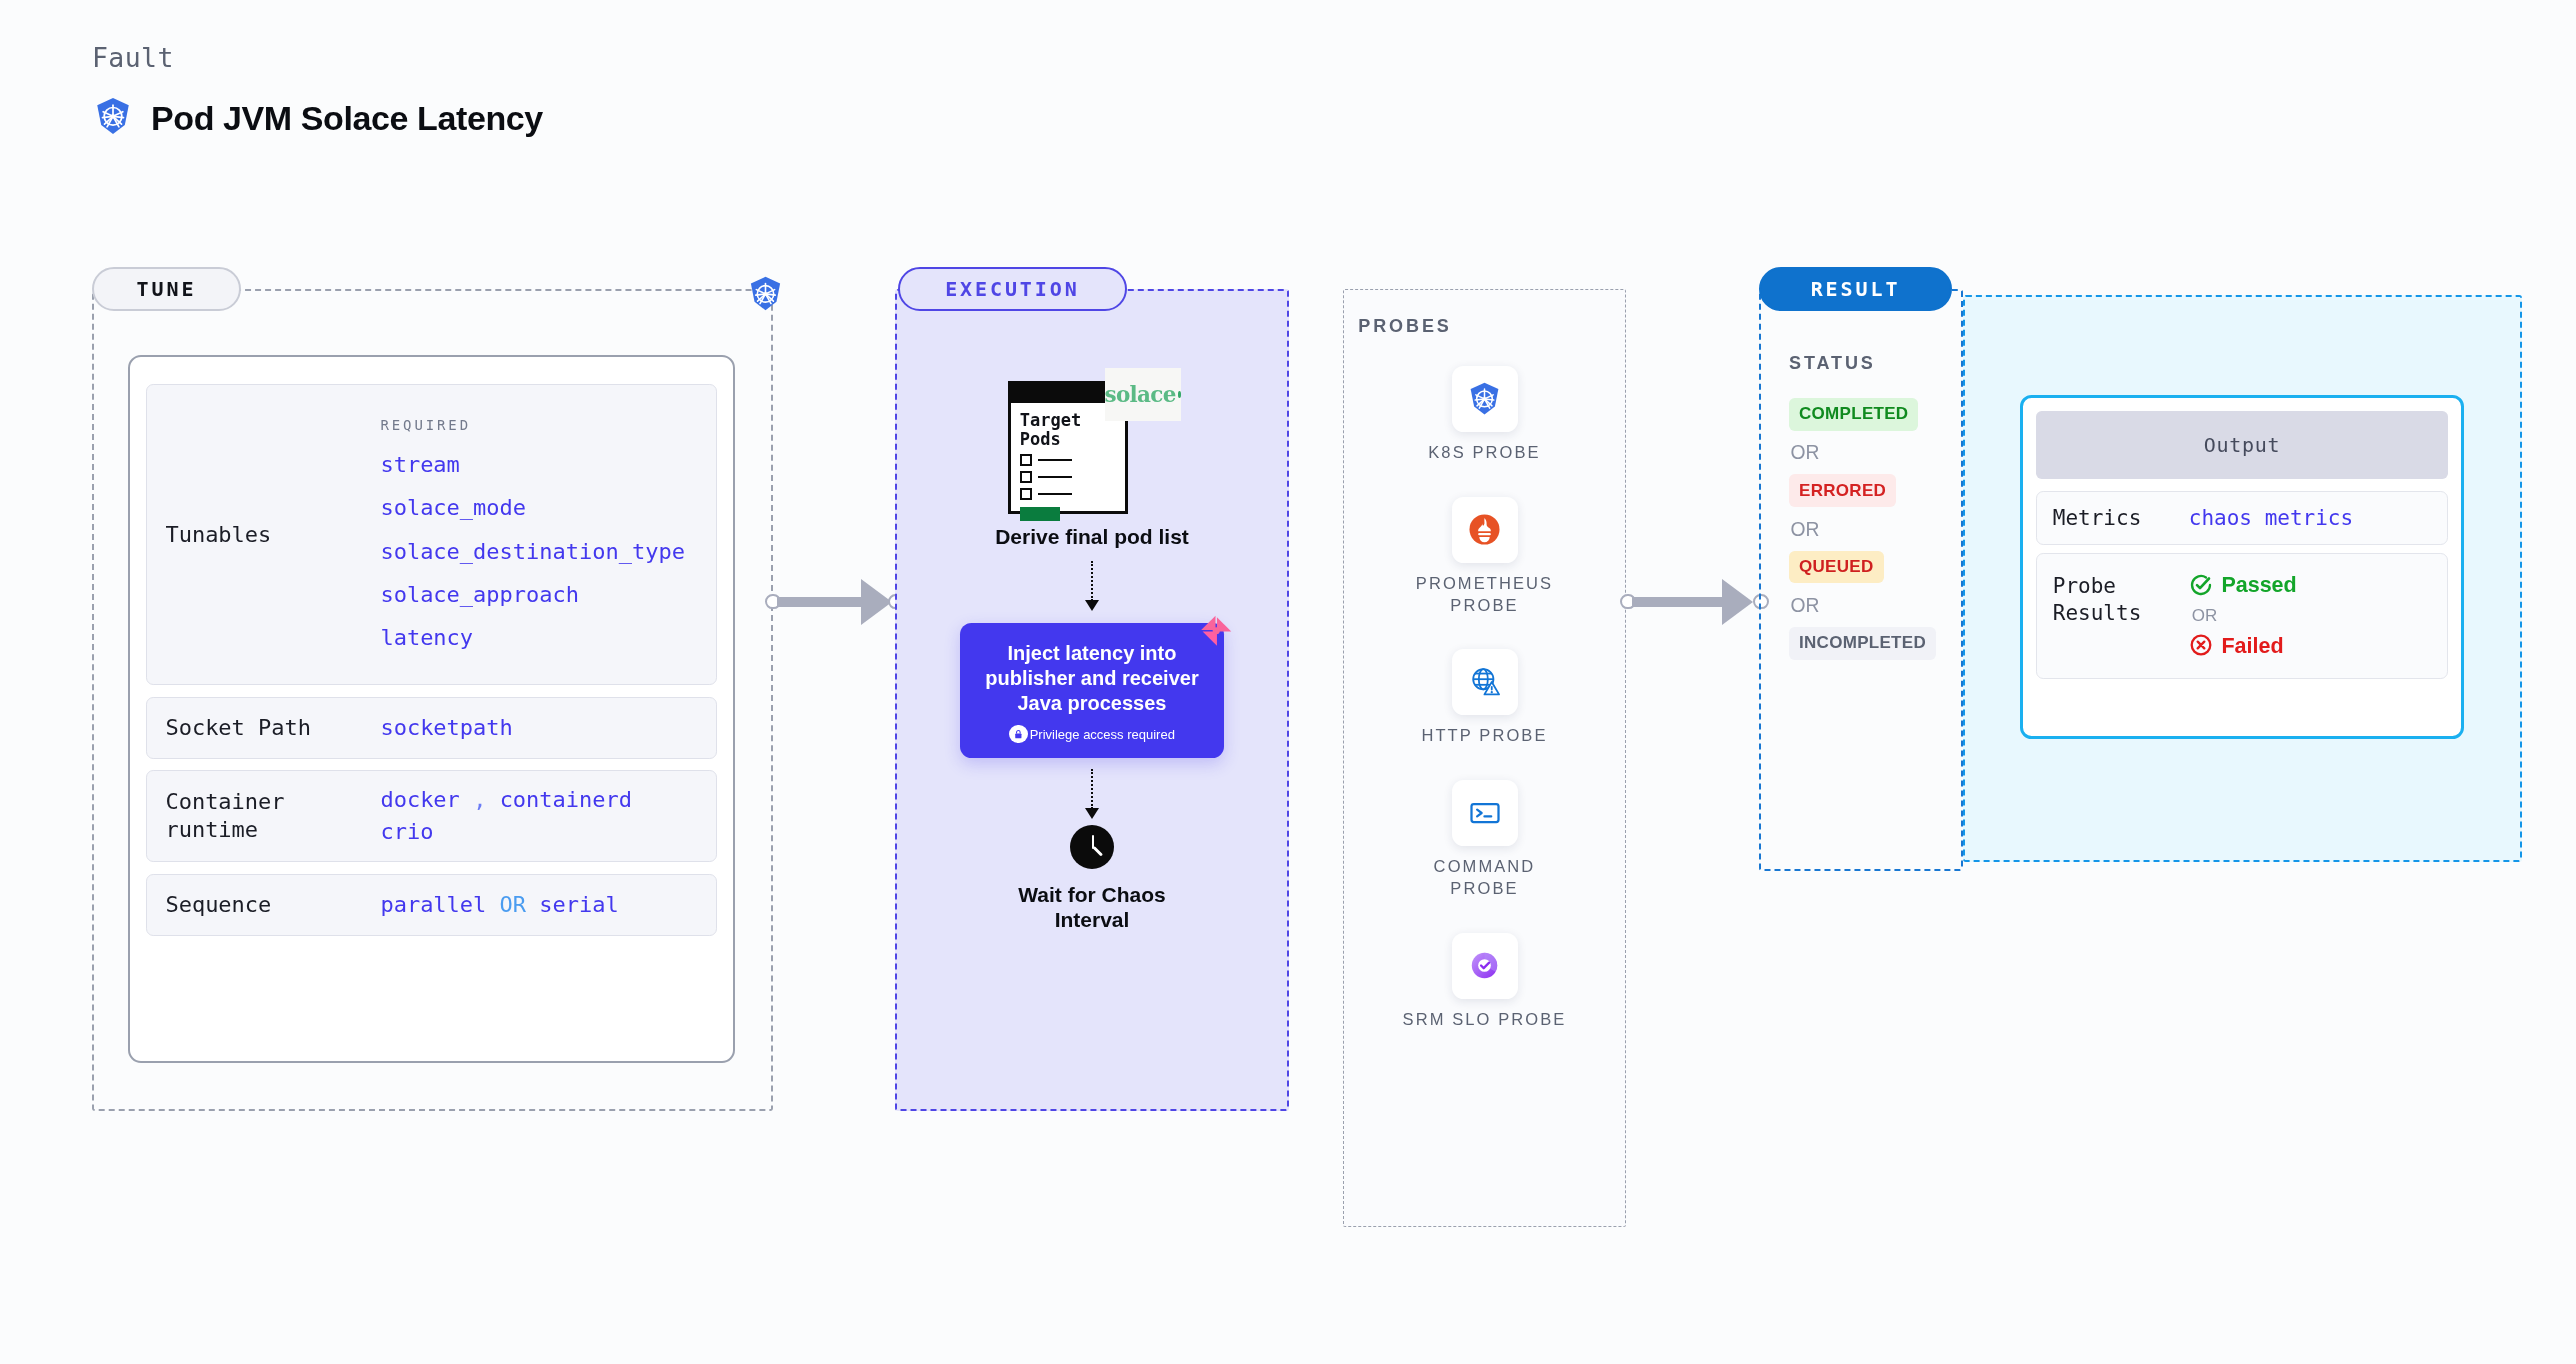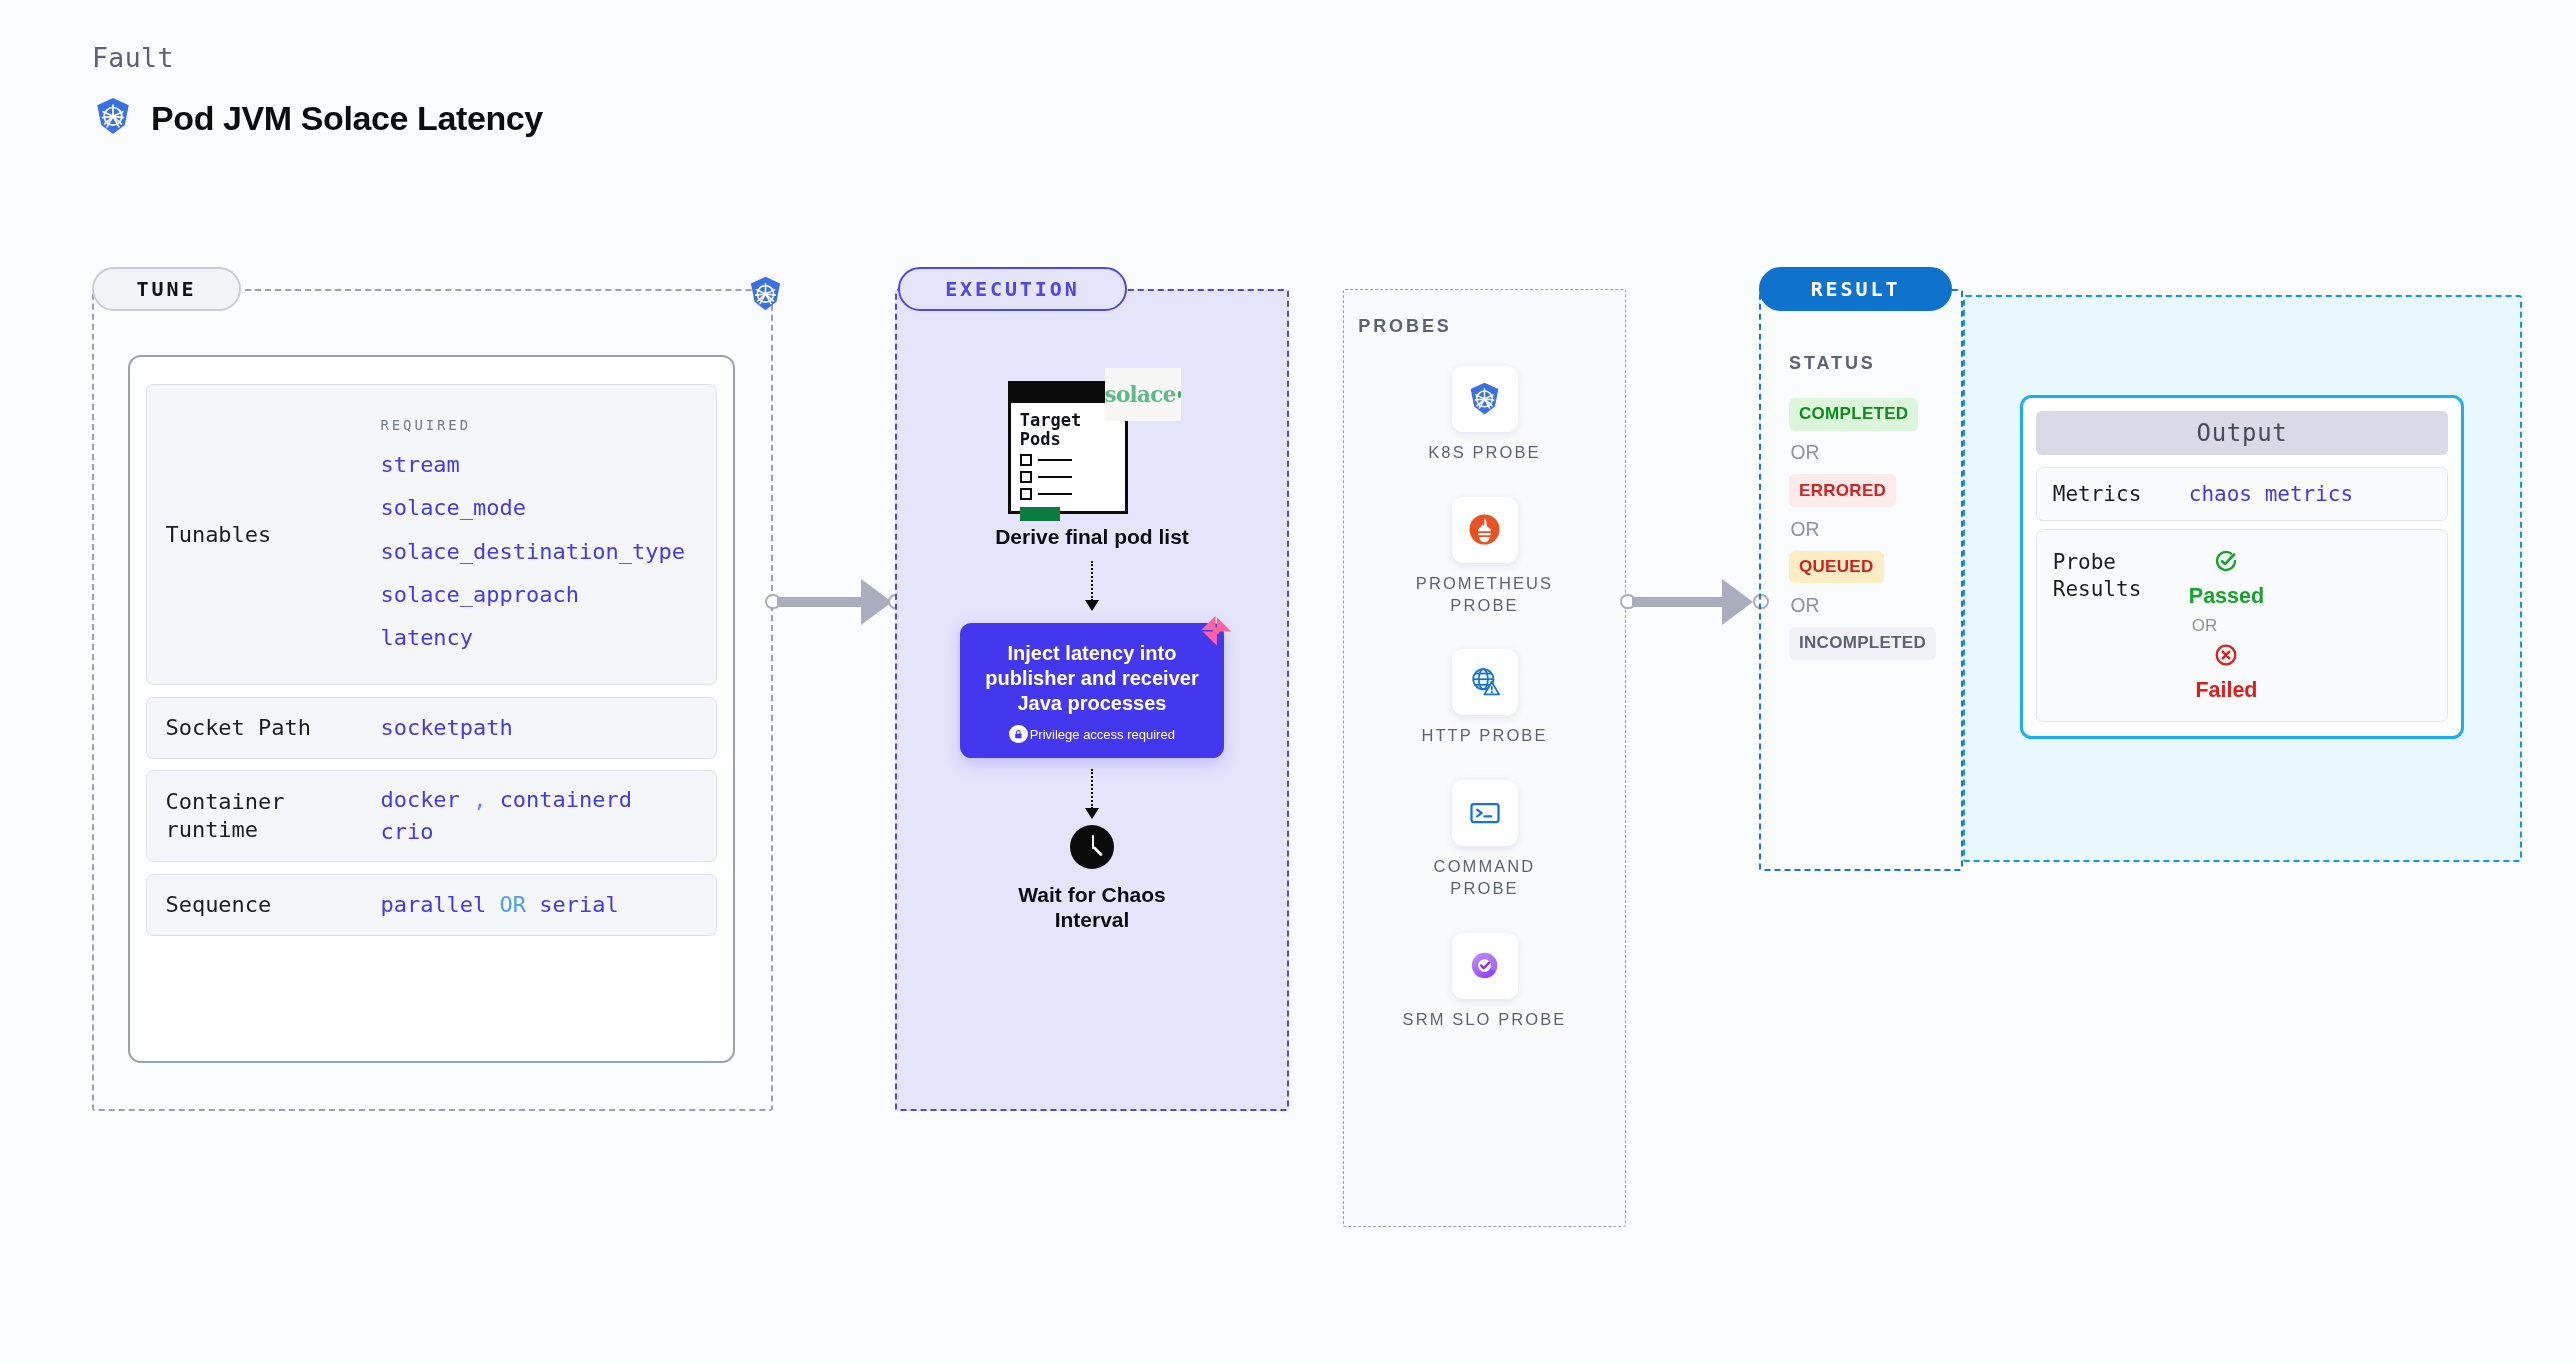--- a/index.html
+++ b/index.html
@@ -203,40 +203,40 @@
   .or-text { font-size: 19.3px; color: #8d93a3; margin: 11.5px 0 10px 1.4px; }
   #result-output-zone {
     position: absolute; left: 1963px; top: 295px; width: 559px; height: 567px;
   }
   #output-card {
     position: absolute; left: 57px; top: 100px; width: 444px; height: 344px;
     background: #ffffff; border: 3.6px solid #1ab0f0; border-radius: 11.5px;
     padding: 13px;
   }
   #output-header {
-    background: #d9dae6; border-radius: 5.7px; height: 44px;
+    background: #d9dae6; border-radius: 5.7px; height: 68px;
     display: flex; align-items: center; justify-content: center;
     font-family: "DejaVu Sans Mono", monospace;
-    font-size: 24px; color: #454a5c; letter-spacing: 0.7px;
+    font-size: 20px; color: #454a5c; letter-spacing: 0.7px;
   }
   .out-row {
     margin-top: 11.5px; background: #fafbfd; border: 1.4px solid #e3e5ec;
     border-radius: 7.2px; display: flex; align-items: center;
     padding: 13px 15.8px;
   }
   .out-label {
     width: 136px; flex: none;
     font-family: "DejaVu Sans Mono", monospace;
     font-size: 21px; color: #1b1d26; line-height: 1.28;
   }
   .out-value {
     font-family: "DejaVu Sans Mono", monospace;
     font-size: 21px; color: #4338ee;
   }
-  .res-line { display: flex; align-items: center; gap: 8.6px; flex-direction: column; }
+  .res-line { display: flex; align-items: center; gap: 8.6px; }
   .res-text { font-size: 21.5px; font-weight: 700; }
   #res-or { font-size: 17px; color: #8d93a3; margin: 7.2px 0 7.2px 2.9px; }
 
   
   .connector { position: absolute; height: 43px; }
   .conn-dot {
     position: absolute; top: 50%; transform: translateY(-50%);
     width: 15.8px; height: 15.8px; border-radius: 50%;
     background: #ffffff; border: 2.9px solid #a9adbd;
   }

